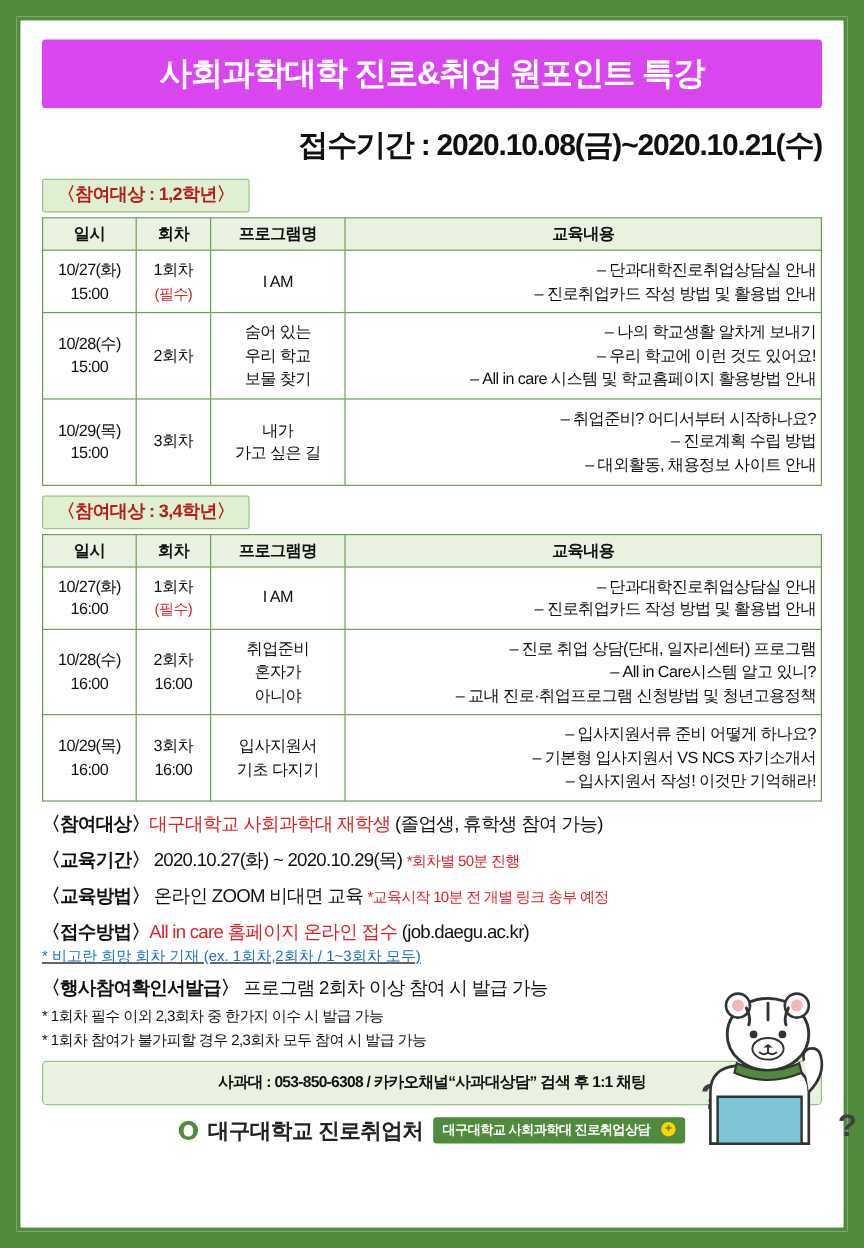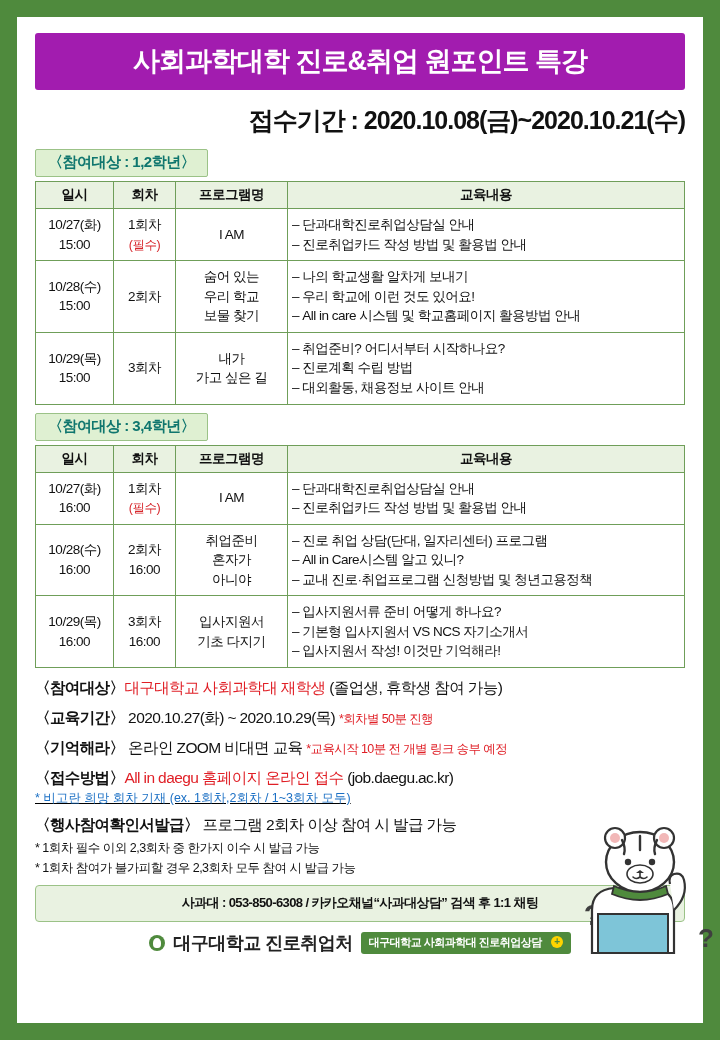--- a/index.html
+++ b/index.html
@@ -22,21 +22,21 @@
   }
   .inner-white {
     position:absolute;
     left:14px; top:14px; right:14px; bottom:14px;
     background:#ffffff;
     border: 3px solid #4f8a3d;
     padding: 16px 18px 10px 18px;
     overflow:hidden;
   }
   .title-bar {
-    background:#a21caf;
+    background:#d946ef;
     color:#ffffff;
     text-align:center;
     font-size:27px;
     font-weight:bold;
     letter-spacing:-1px;
     padding:10px 0 11px 0;
     border-radius:3px;
   }
   .subtitle {
     text-align:right;
@@ -45,21 +45,21 @@
     color:#111111;
     letter-spacing:-1px;
     margin:14px 0 12px 0;
   }
   .section-tag {
     display:inline-block;
     background:#dff0d2;
     border:1px solid #9bc287;
     font-size:15px;
     font-weight:bold;
-    color:#0f766e;
+    color:#b91c1c;
     padding:3px 12px 4px 12px;
     letter-spacing:-0.5px;
     border-radius:2px;
     margin-bottom:4px;
   }
   table.sched {
     width:100%;
     border-collapse:collapse;
     table-layout:fixed;
     margin-bottom:6px;
@@ -76,21 +76,21 @@
   table.sched td {
     border:1px solid #6f9e59;
     font-size:13.5px;
     padding:6px 4px;
     color:#111;
     vertical-align:middle;
     letter-spacing:-0.5px;
     line-height:1.45;
   }
   td.c { text-align:center; }
-  td.l { text-align:left; padding-left:8px; }
+  td.l { text-align:right; padding-left:8px; }
   .req { color:#d7262b; font-size:12.5px; }
   .col-date { width:78px; }
   .col-sess { width:62px; }
   .col-prog { width:112px; }
 
   .info-block { margin-top:10px; }
   .info-line {
     font-size:15.5px;
     color:#111;
     letter-spacing:-0.6px;
@@ -247,24 +247,24 @@
     </div>
 
     <div class="info-block">
       <div class="info-line">
         <span class="lab">〈참여대상〉</span><span class="red">대구대학교 사회과학대 재학생</span><span> (졸업생, 휴학생 참여 가능)</span>
       </div>
       <div class="info-line">
         <span class="lab">〈교육기간〉</span><span> 2020.10.27(화) ~ 2020.10.29(목) </span><span class="red-small">*회차별 50분 진행</span>
       </div>
       <div class="info-line">
-        <span class="lab">〈기억해라〉</span><span> 온라인 ZOOM 비대면 교육 </span><span class="red-small">*교육시작 10분 전 개별 링크 송부 예정</span>
+        <span class="lab">〈교육방법〉</span><span> 온라인 ZOOM 비대면 교육 </span><span class="red-small">*교육시작 10분 전 개별 링크 송부 예정</span>
       </div>
       <div class="info-line" style="margin-bottom:3px;">
-        <span class="lab">〈접수방법〉</span><span class="red">All in daegu 홈페이지 온라인 접수</span><span> (job.daegu.ac.kr)</span>
+        <span class="lab">〈접수방법〉</span><span class="red">All in care 홈페이지 온라인 접수</span><span> (job.daegu.ac.kr)</span>
       </div>
       <div class="info-sub">
         <span class="blue-small">* 비고란 희망 회차 기재 (ex. 1회차,2회차 / 1~3회차 모두)</span>
       </div>
       <div class="info-line" style="margin-bottom:4px;">
         <span class="lab">〈행사참여확인서발급〉</span><span> 프로그램 2회차 이상 참여 시 발급 가능</span>
       </div>
       <div class="note-small">* 1회차 필수 이외 2,3회차 중 한가지 이수 시 발급 가능</div>
       <div class="note-small">* 1회차 참여가 불가피할 경우 2,3회차 모두 참여 시 발급 가능</div>
     </div>

